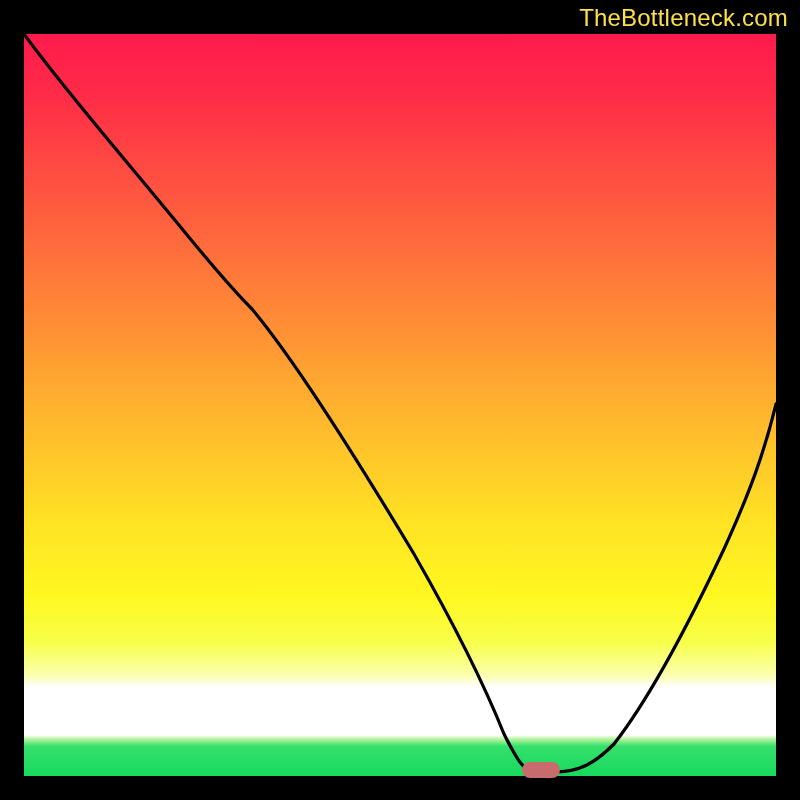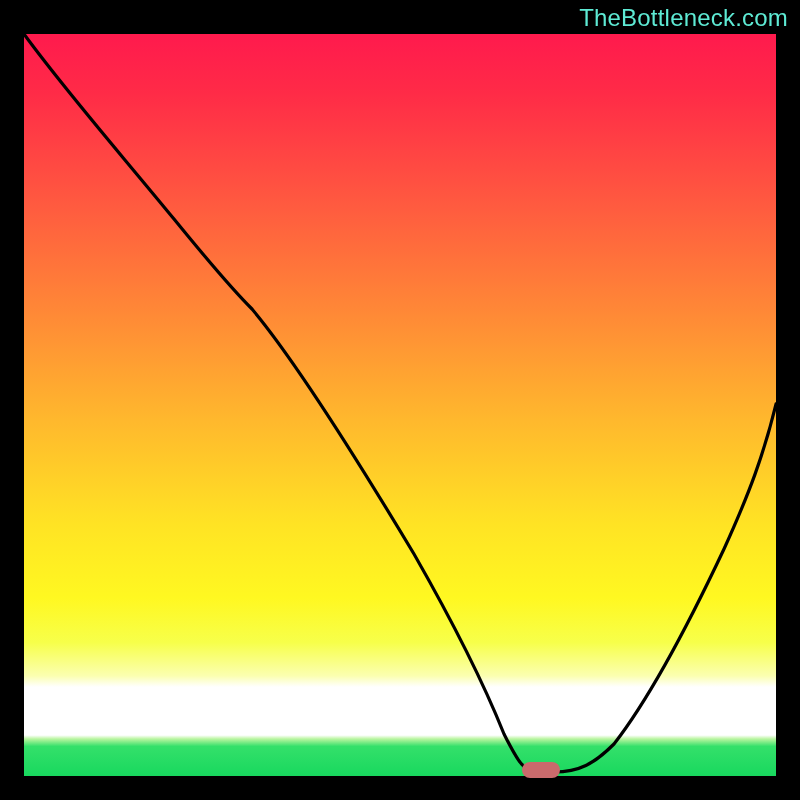--- a/index.html
+++ b/index.html
@@ -14,21 +14,21 @@
   .frame {
     position: relative;
     width: 800px;
     height: 800px;
     background: #000;
   }
   .watermark {
     position: absolute;
     top: 4px;
     right: 12px;
-    color: #5eead4;
+    color: #fde047;
     font-size: 24px;
     font-weight: 500;
     letter-spacing: 0.2px;
     z-index: 10;
   }
   .plot-outer {
     position: absolute;
     left: 24px;
     top: 34px;
     width: 752px;

